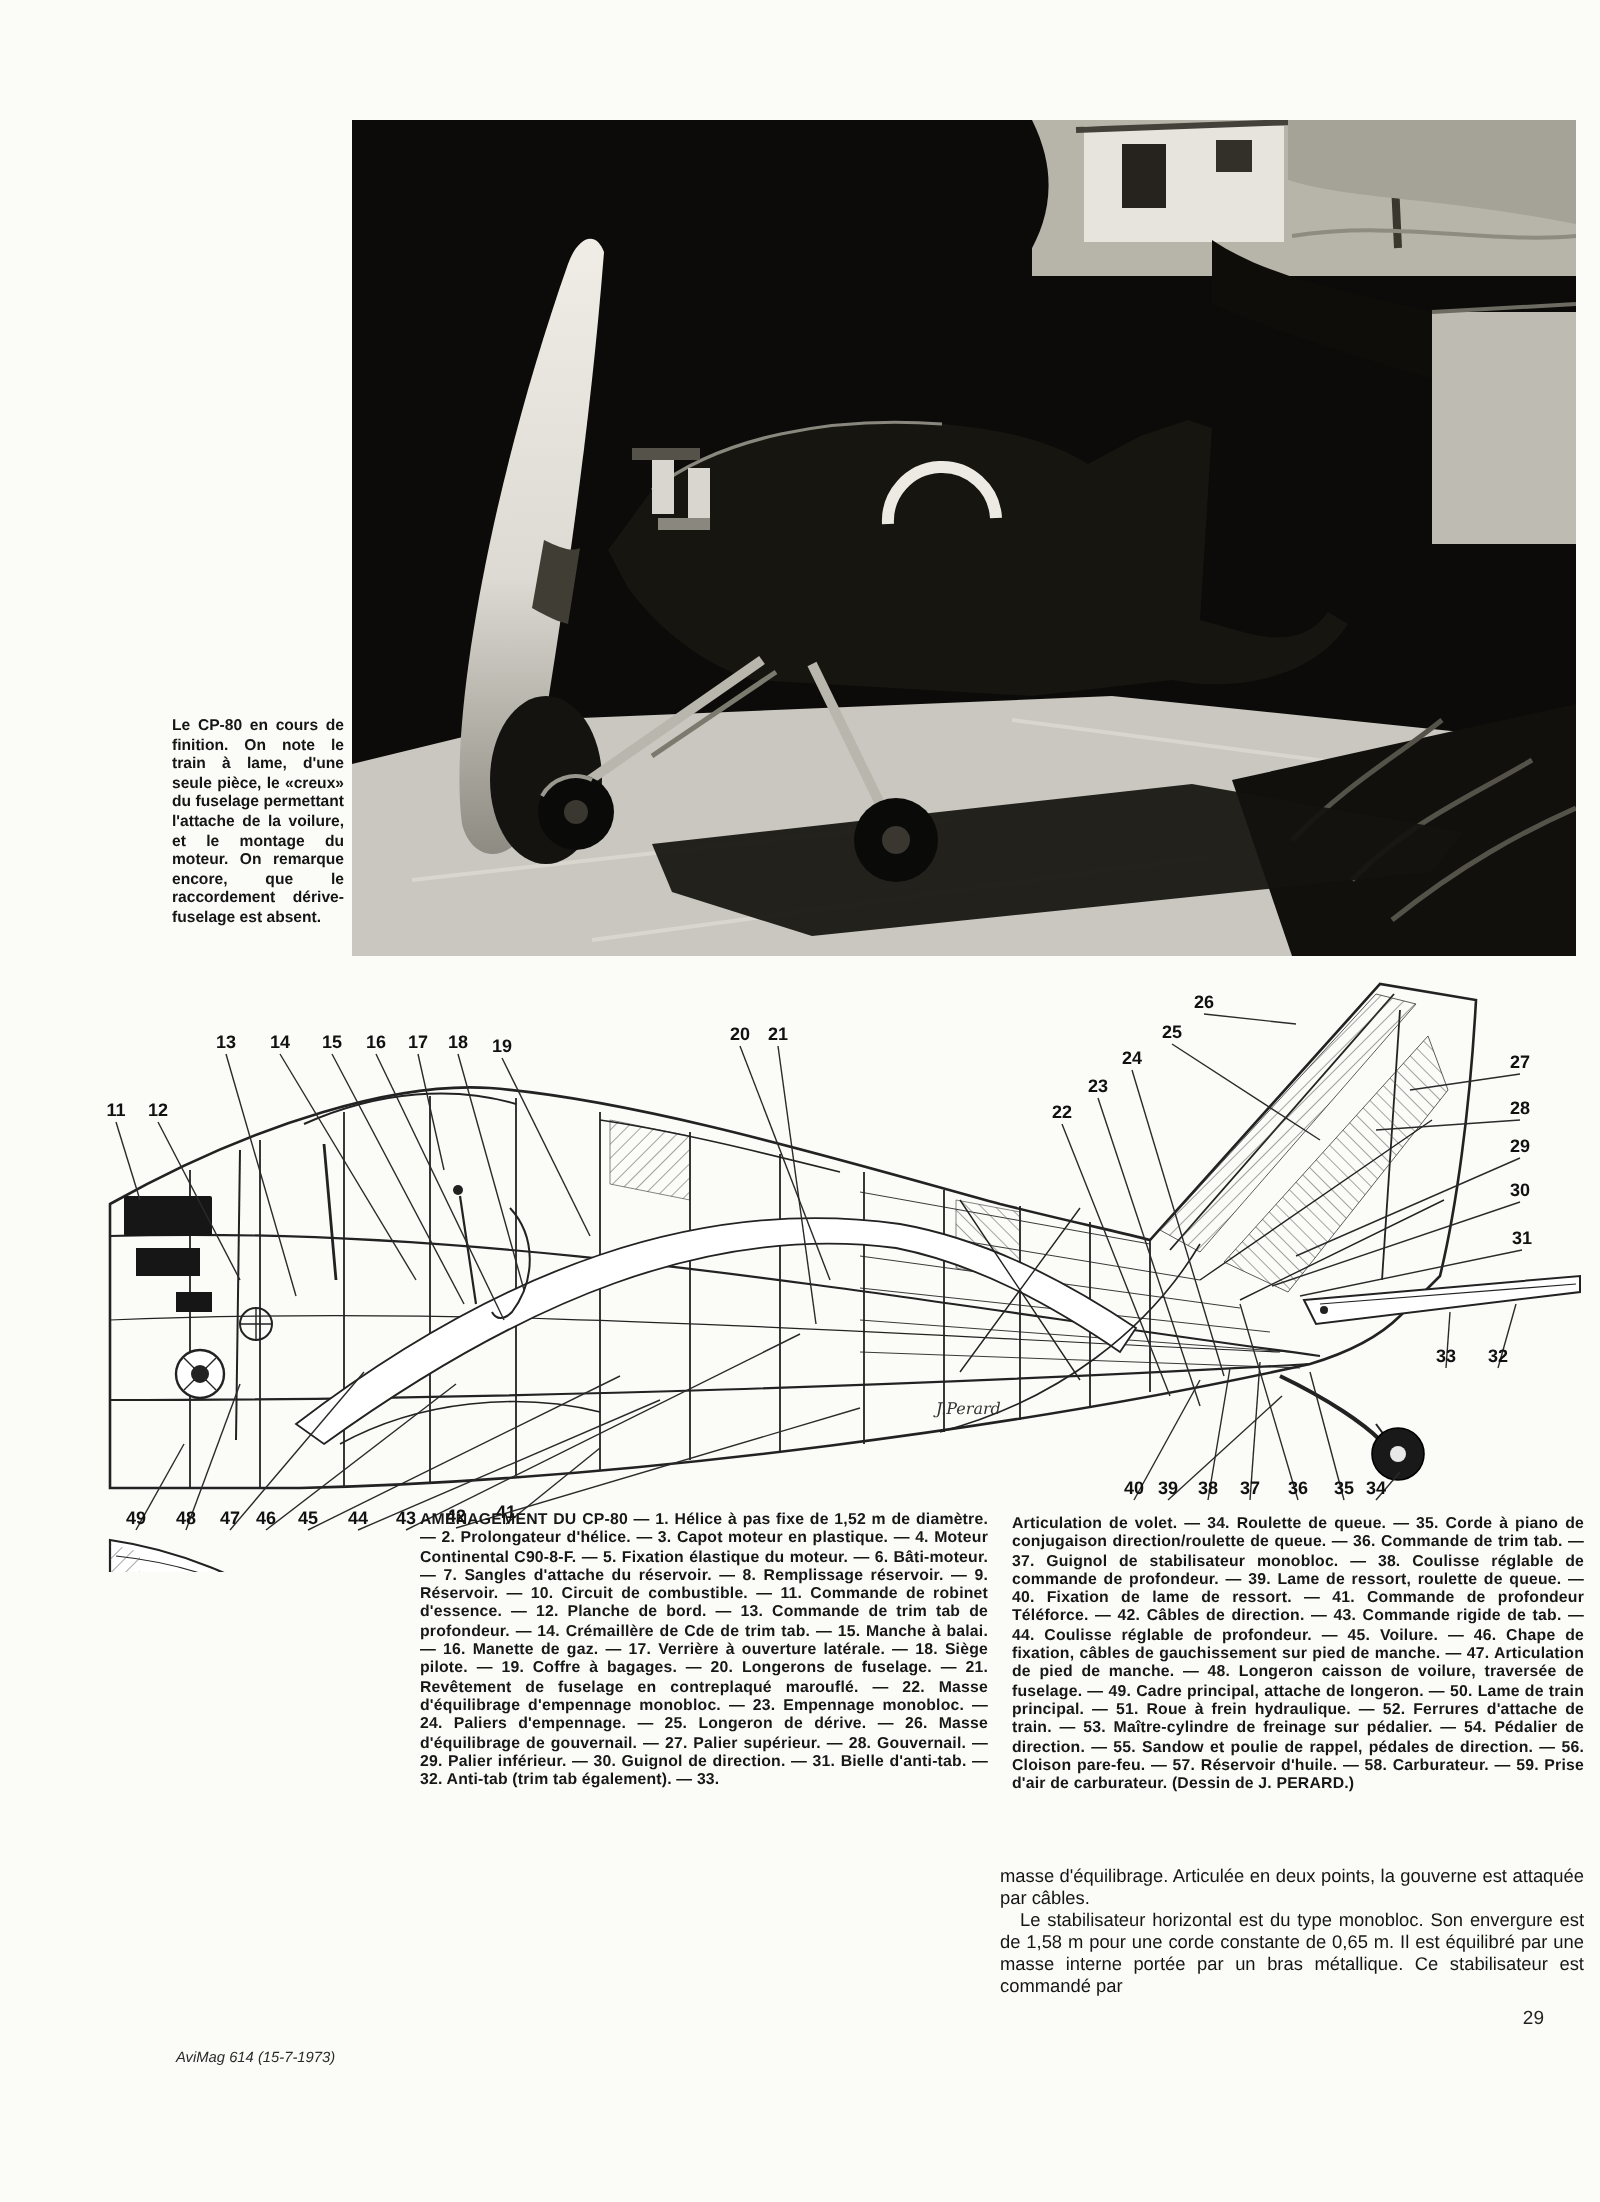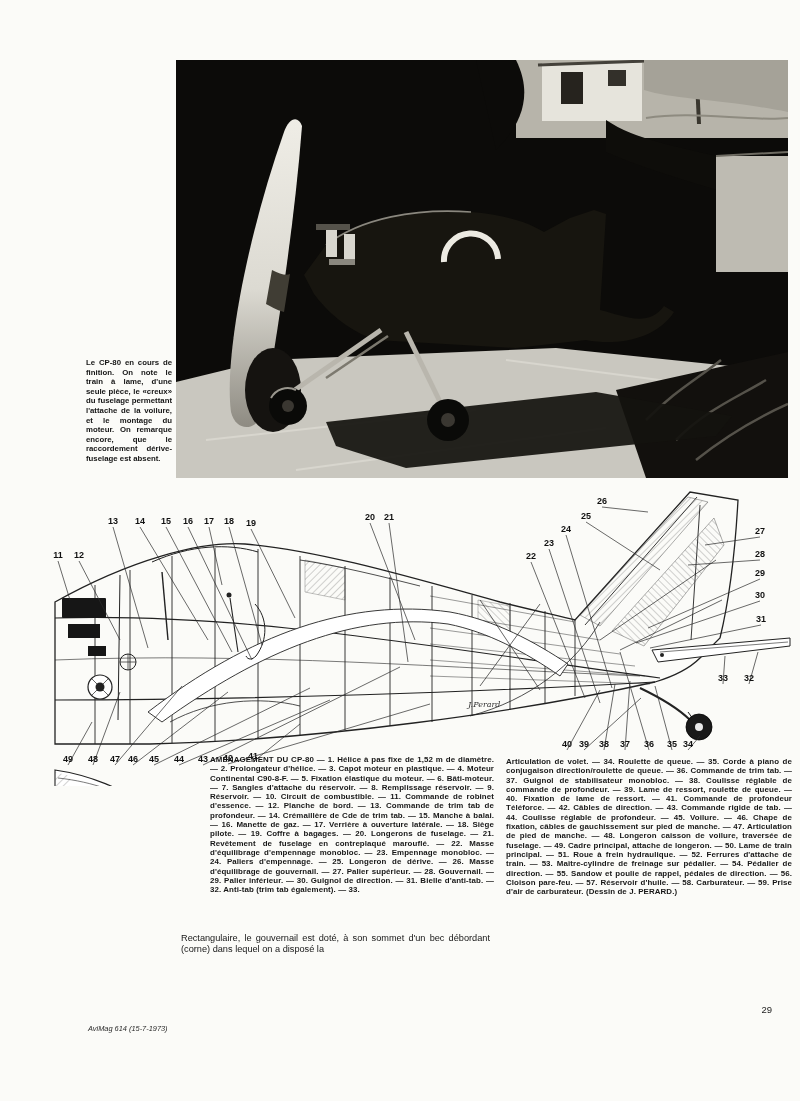--- a/index.html
+++ b/index.html
@@ -276,21 +276,22 @@
           <line x1="68" y1="765" x2="92" y2="722" class="leader"></line>
           <text x="68" y="762" class="callout">49</text>
         </g>
     </svg>
   </figure>
 
   <div class="legend-left">AMÉNAGEMENT DU CP-80 — 1. Hélice à pas fixe de 1,52 m de diamètre. — 2. Prolongateur d'hélice. — 3. Capot moteur en plastique. — 4. Moteur Continental C90-8-F. — 5. Fixation élastique du moteur. — 6. Bâti-moteur. — 7. Sangles d'attache du réservoir. — 8. Remplissage réservoir. — 9. Réservoir. — 10. Circuit de combustible. — 11. Commande de robinet d'essence. — 12. Planche de bord. — 13. Commande de trim tab de profondeur. — 14. Crémaillère de Cde de trim tab. — 15. Manche à balai. — 16. Manette de gaz. — 17. Verrière à ouverture latérale. — 18. Siège pilote. — 19. Coffre à bagages. — 20. Longerons de fuselage. — 21. Revêtement de fuselage en contreplaqué marouflé. — 22. Masse d'équilibrage d'empennage monobloc. — 23. Empennage monobloc. — 24. Paliers d'empennage. — 25. Longeron de dérive. — 26. Masse d'équilibrage de gouvernail. — 27. Palier supérieur. — 28. Gouvernail. — 29. Palier inférieur. — 30. Guignol de direction. — 31. Bielle d'anti-tab. — 32. Anti-tab (trim tab également). — 33.</div>
   <div class="legend-right">Articulation de volet. — 34. Roulette de queue. — 35. Corde à piano de conjugaison direction/roulette de queue. — 36. Commande de trim tab. — 37. Guignol de stabilisateur monobloc. — 38. Coulisse réglable de commande de profondeur. — 39. Lame de ressort, roulette de queue. — 40. Fixation de lame de ressort. — 41. Commande de profondeur Téléforce. — 42. Câbles de direction. — 43. Commande rigide de tab. — 44. Coulisse réglable de profondeur. — 45. Voilure. — 46. Chape de fixation, câbles de gauchissement sur pied de manche. — 47. Articulation de pied de manche. — 48. Longeron caisson de voilure, traversée de fuselage. — 49. Cadre principal, attache de longeron. — 50. Lame de train principal. — 51. Roue à frein hydraulique. — 52. Ferrures d'attache de train. — 53. Maître-cylindre de freinage sur pédalier. — 54. Pédalier de direction. — 55. Sandow et poulie de rappel, pédales de direction. — 56. Cloison pare-feu. — 57. Réservoir d'huile. — 58. Carburateur. — 59. Prise d'air de carburateur. (Dessin de J. PERARD.)</div>
 
   <div class="bodycol body-left">
-    <p>Rectangulaire, le gouvernail est doté, à son sommet d'un bec débordant (corne) dans lequel on a disposé la</p>
   </div>
   <div class="bodycol body-right">
+    <p>masse d'équilibrage. Articulée en deux points, la gouverne est attaquée par câbles.</p>
+    <p>Le stabilisateur horizontal est du type monobloc. Son envergure est de 1,58 m pour une corde constante de 0,65 m. Il est équilibré par une masse interne portée par un bras métallique. Ce stabilisateur est commandé par</p>
   </div>
 
   <div class="pageno">29</div>
   <div class="footer">AviMag 614 (15-7-1973)</div>
 
 </div>
 
 </body></html>

